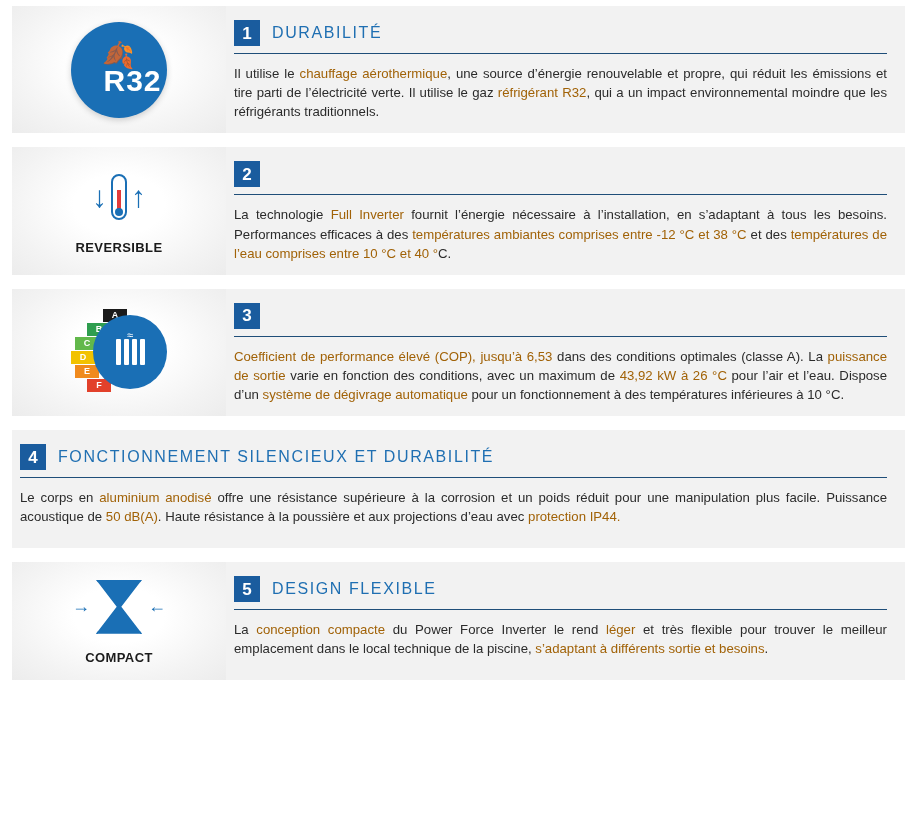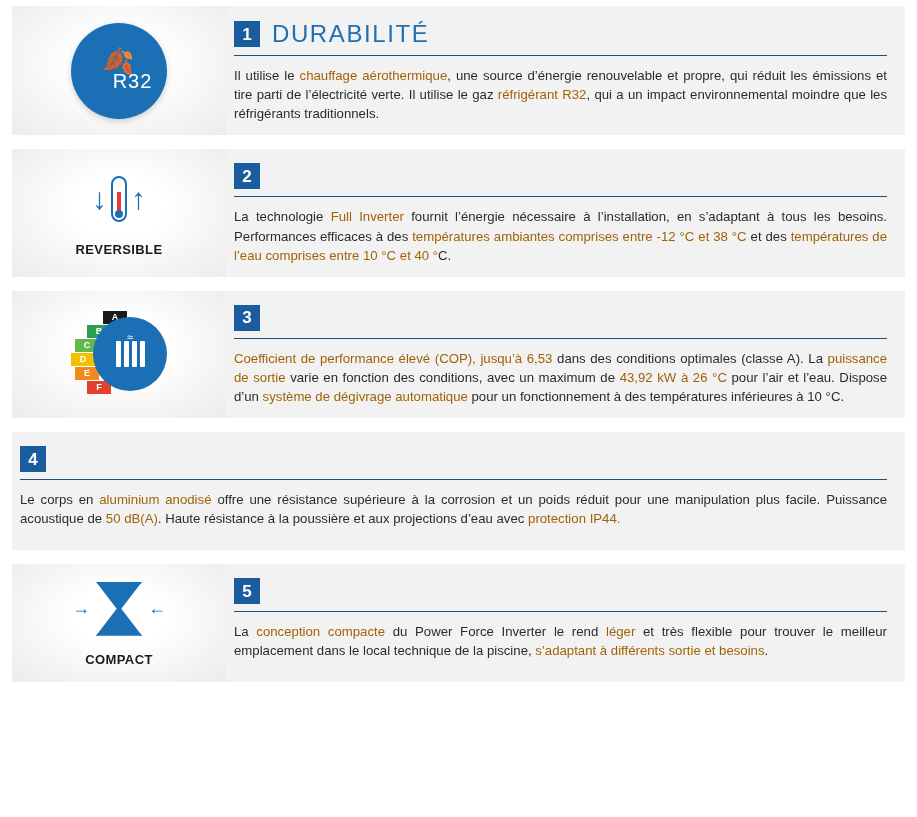--- a/index.html
+++ b/index.html
@@ -65,21 +65,21 @@
     color: #ffffff;
     font-size: 17px;
     font-weight: bold;
     display: flex;
     align-items: center;
     justify-content: center;
     line-height: 1;
   }
   .heading-title {
     color: #1f6fb2;
-    font-size: 24px;
+    font-size: 16px;
     letter-spacing: 1.6px;
     font-weight: normal;
     white-space: nowrap;
   }
   .body-text {
     margin-top: 10px;
     font-size: 13.2px;
     line-height: 1.45;
     color: #2b2b2b;
     text-align: justify;
@@ -88,21 +88,21 @@
 
   
   .r32-circle {
     width: 96px; height: 96px; border-radius: 50%;
     background: #1a6fb5;
     display: flex; flex-direction: column;
     align-items: center; justify-content: center;
     box-shadow: 0 2px 6px rgba(0,0,0,0.18);
   }
   .r32-leaf { font-size: 26px; color: #7fd13b; line-height: 1; margin-bottom: -4px; }
-  .r32-text { color: #ffffff; font-size: 20px; letter-spacing: 1px; font-weight: 400; margin-left: 27px; }
+  .r32-text { color: #ffffff; font-size: 30px; letter-spacing: 1px; font-weight: 700; margin-left: 27px; }
 
   .rev-wrap { display:flex; align-items:center; justify-content:center; gap:4px; height:60px; }
   .arrow-down, .arrow-up { color: #1a6fb5; font-size: 30px; font-weight: bold; line-height: 1; }
   .thermo {
     width: 16px; height: 46px; border: 2px solid #1a6fb5; border-radius: 8px;
     position: relative; background: #fff;
   }
   .thermo:after {
     content: ""; position: absolute; left: 50%; bottom: 2px; width: 8px; height: 8px;
     background: #1a6fb5; border-radius: 50%; transform: translateX(-50%);
@@ -215,35 +215,37 @@
         <span class="num-badge">3</span>
       </div>
       <div class="body-text"><b>Coefficient de performance élevé (COP), jusqu’à 6,53</b> dans des conditions optimales (classe A). La <b>puissance de sortie</b> varie en fonction des conditions, avec un maximum de <b>43,92 kW à 26 °C</b> pour l’air et l’eau. Dispose d’un <b>système de dégivrage automatique</b> pour un fonctionnement à des températures inférieures à 10 °C.</div>
     </div>
   </div>
 
   <div class="feature-row">
     <div class="text-cell">
       <div class="heading-line">
         <span class="num-badge">4</span>
+        <span class="heading-title">FONCTIONNEMENT SILENCIEUX ET DURABILITÉ</span>
       </div>
       <div class="body-text">Le corps en <b>aluminium anodisé</b> offre une résistance supérieure à la corrosion et un poids réduit pour une manipulation plus facile. Puissance acoustique de <b>50 dB(A)</b>. Haute résistance à la poussière et aux projections d’eau avec <b>protection IP44.</b></div>
     </div>
   </div>
 
   <div class="feature-row">
     <div class="icon-cell">
       <div class="compact">
         <span class="cmp-arrow">→</span>
         <span class="hourglass"></span>
         <span class="cmp-arrow">←</span>
       </div>
       <div class="icon-label">COMPACT</div>
     </div>
     <div class="text-cell">
       <div class="heading-line">
         <span class="num-badge">5</span>
+        <span class="heading-title">DESIGN FLEXIBLE</span>
       </div>
       <div class="body-text">La <b>conception compacte</b> du Power Force Inverter le rend <b>léger</b> et très flexible pour trouver le meilleur emplacement dans le local technique de la piscine, <b>s’adaptant à différents sortie et besoins</b>.</div>
     </div>
   </div>
 
 </div>
 
 </body></html>

